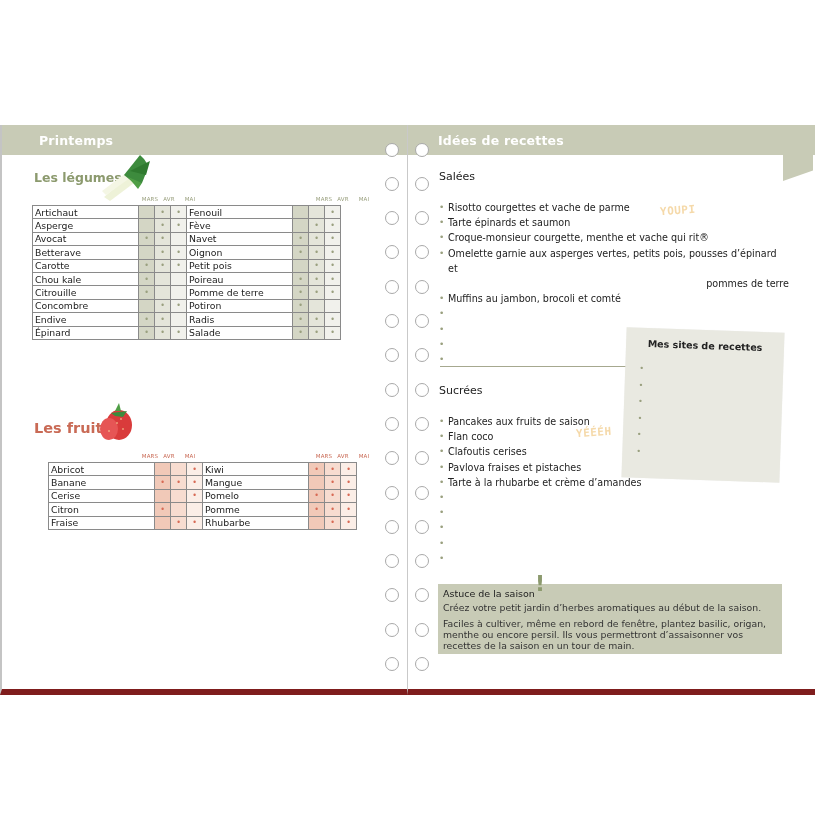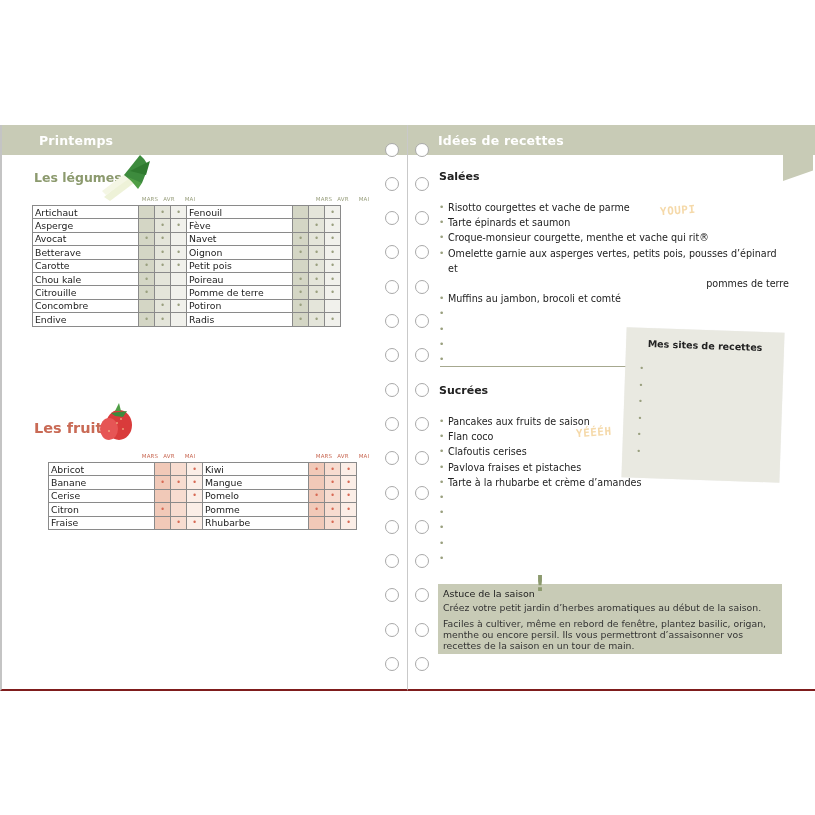--- a/index.html
+++ b/index.html
@@ -1,17 +1,17 @@
 <!DOCTYPE html>
 <html><head>
 <meta charset="utf-8">
 <style>
   html, body { margin:0; padding:0; }
   body { width:815px; height:815px; background:#ffffff; position:relative; overflow:hidden; font-family:"DejaVu Sans", sans-serif; color:#222; }
-  .page { position:absolute; top:125px; height:564px; border-bottom:2px solid #7f1d1d; background:#fff; }
+  .page { position:absolute; top:125px; height:564px; border-bottom:6px solid #7f1d1d; background:#fff; }
   .page.left { left:0; width:407px; border-left:2px solid #c4c4c4; }
   .page.right { left:407px; width:408px; border-left:1px solid #c9c9c9; }
   .band { position:absolute; top:0; height:30px; background:#c8cbb6; }
   .page.left .band { left:0; right:0; }
   .page.right .band { left:0; right:0; }
   .band-title { position:absolute; top:8px; font-weight:bold; font-size:12.5px; color:#ffffff; letter-spacing:0.2px; }
   .page.left .band-title { left:37px; }
   .page.right .band-title { left:30px; }
   .tab-flag { position:absolute; top:30px; right:3px; width:30px; height:26px; background:#c8cbb6; clip-path:polygon(0 0,100% 0,100% 60%,0 100%); }
 
@@ -35,21 +35,21 @@
   .veg td.m.c2 { background:#f1f1ec; }
   .veg .dot { color:#9aa07f; }
   .fruit td.m.c0 { background:#f1c9b8; }
   .fruit td.m.c1 { background:#f7dcd0; }
   .fruit td.m.c2 { background:#fbeee7; }
   .fruit .dot { color:#d86a55; }
 
   .rings { position:absolute; top:0; left:0; }
   .ring { position:absolute; width:14px; height:14px; border:1px solid #a9a9a9; border-radius:50%; background:#fff; box-sizing:border-box; }
 
-  .subhead { position:absolute; font-weight:bold; font-size:11px; color:#222; }
+  .subhead { position:absolute; font-weight:normal; font-size:11px; color:#222; }
   .recipe-list { position:absolute; left:439px; font-size:9.6px; line-height:15.2px; color:#222; width:350px; }
   .recipe-list .li { position:relative; padding-left:9px; }
   .recipe-list .li .b { position:absolute; left:0; top:0; color:#9aa07f; font-size:9px; }
   .recipe-list .li.cont { padding-left:0;text-align:right; }
 
   .sep { position:absolute; left:440px; top:366px; width:192px; height:1px; background:#a6a88f; }
 
   .note { position:absolute; left:624px; top:330px; width:158px; height:150px; background:#e9e9e1; transform:rotate(2deg); box-shadow:0 0 1px rgba(0,0,0,0.05); }
   .note-title { position:absolute; top:10px; left:0; right:0; text-align:center; font-weight:bold; font-size:9.5px; color:#222; }
   .note-bullets .nb { position:absolute; left:14px; color:#9aa07f; font-size:8px; }
@@ -184,20 +184,30 @@
           <td class="m c0"><span class="dot">•</span></td>
           <td class="m c1"></td>
           <td class="m c2"></td>
         </tr>
         <tr>
           <td class="name">Endive</td>
           <td class="m c0"><span class="dot">•</span></td>
           <td class="m c1"><span class="dot">•</span></td>
           <td class="m c2"></td>
           <td class="name">Radis</td>
+          <td class="m c0"><span class="dot">•</span></td>
+          <td class="m c1"><span class="dot">•</span></td>
+          <td class="m c2"><span class="dot">•</span></td>
+        </tr>
+        <tr>
+          <td class="name">Épinard</td>
+          <td class="m c0"><span class="dot">•</span></td>
+          <td class="m c1"><span class="dot">•</span></td>
+          <td class="m c2"><span class="dot">•</span></td>
+          <td class="name">Salade</td>
           <td class="m c0"><span class="dot">•</span></td>
           <td class="m c1"><span class="dot">•</span></td>
           <td class="m c2"><span class="dot">•</span></td>
         </tr>
       </tbody>
   </table>
 </div>
 
 <div class="fruit">
   <div class="colhdr" style="left:139px; top:453px;">

